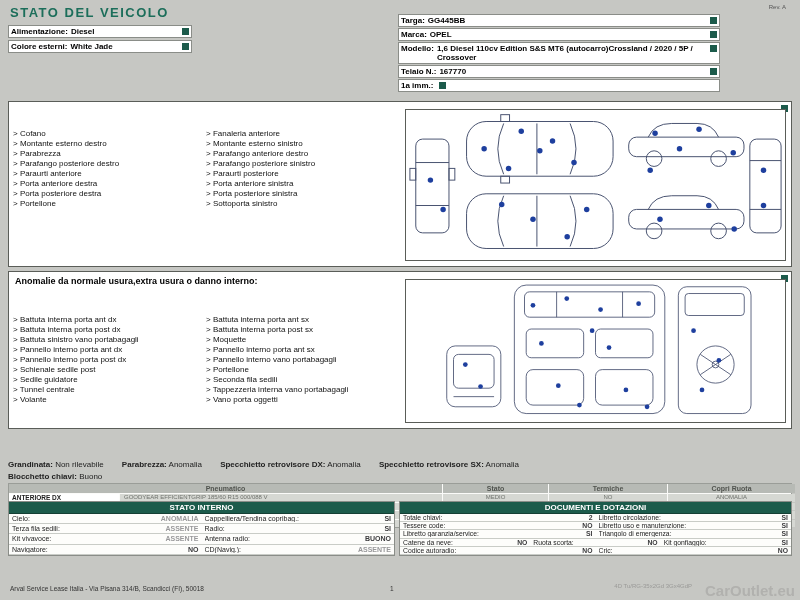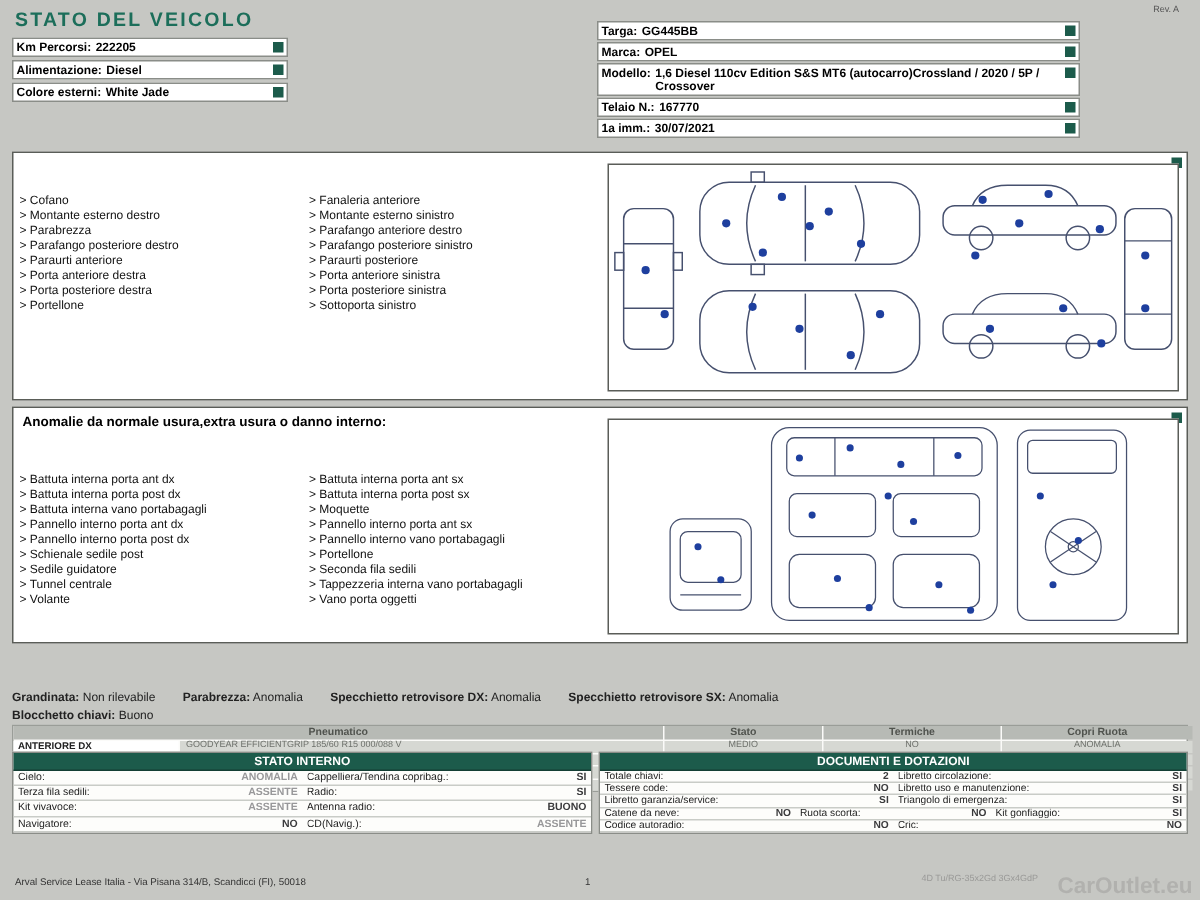--- a/index.html
+++ b/index.html
@@ -73,25 +73,20 @@
 </head>
 <body>
 
 <div class="page">
 
   <div class="title">STATO DEL VEICOLO</div>
   <div class="rev">Rev. A</div>
 
   <div class="hdr-left">
     <div class="fbox">
-      <span class="flabel">Km Percorsi:</span>
-      <span class="fval">222205</span>
-      <span class="sq"></span>
-    </div>
-    <div class="fbox">
       <span class="flabel">Alimentazione:</span>
       <span class="fval">Diesel</span>
       <span class="sq"></span>
     </div>
     <div class="fbox">
       <span class="flabel">Colore esterni:</span>
       <span class="fval">White Jade</span>
       <span class="sq"></span>
     </div>
   </div>
@@ -112,21 +107,20 @@
       <span class="fval">1,6 Diesel 110cv Edition S&amp;S MT6 (autocarro)Crossland / 2020 / 5P / Crossover</span>
       <span class="sq"></span>
     </div>
     <div class="fbox">
       <span class="flabel">Telaio N.:</span>
       <span class="fval">167770</span>
       <span class="sq"></span>
     </div>
     <div class="fbox">
       <span class="flabel">1a imm.:</span>
-      <span class="fval">30/07/2021</span>
       <span class="sq"></span>
     </div>
   </div>
 
   <div class="panel panel-ext">
     <span class="panel-sq"></span>
     <div class="cols">
       <div class="col">
         <ul>
           <li>Cofano</li>
@@ -221,21 +215,21 @@
   </div>
 
   <div class="panel panel-int">
     <span class="panel-sq"></span>
     <div class="panel-title">Anomalie da normale usura,extra usura o danno interno:</div>
     <div class="cols">
       <div class="col">
         <ul>
           <li>Battuta interna porta ant dx</li>
           <li>Battuta interna porta post dx</li>
-          <li>Battuta interna vano portabagagli</li>
+          <li>Battuta sinistro vano portabagagli</li>
           <li>Pannello interno porta ant dx</li>
           <li>Pannello interno porta post dx</li>
           <li>Schienale sedile post</li>
           <li>Sedile guidatore</li>
           <li>Tunnel centrale</li>
           <li>Volante</li>
         </ul>
       </div>
       <div class="col">
         <ul>

